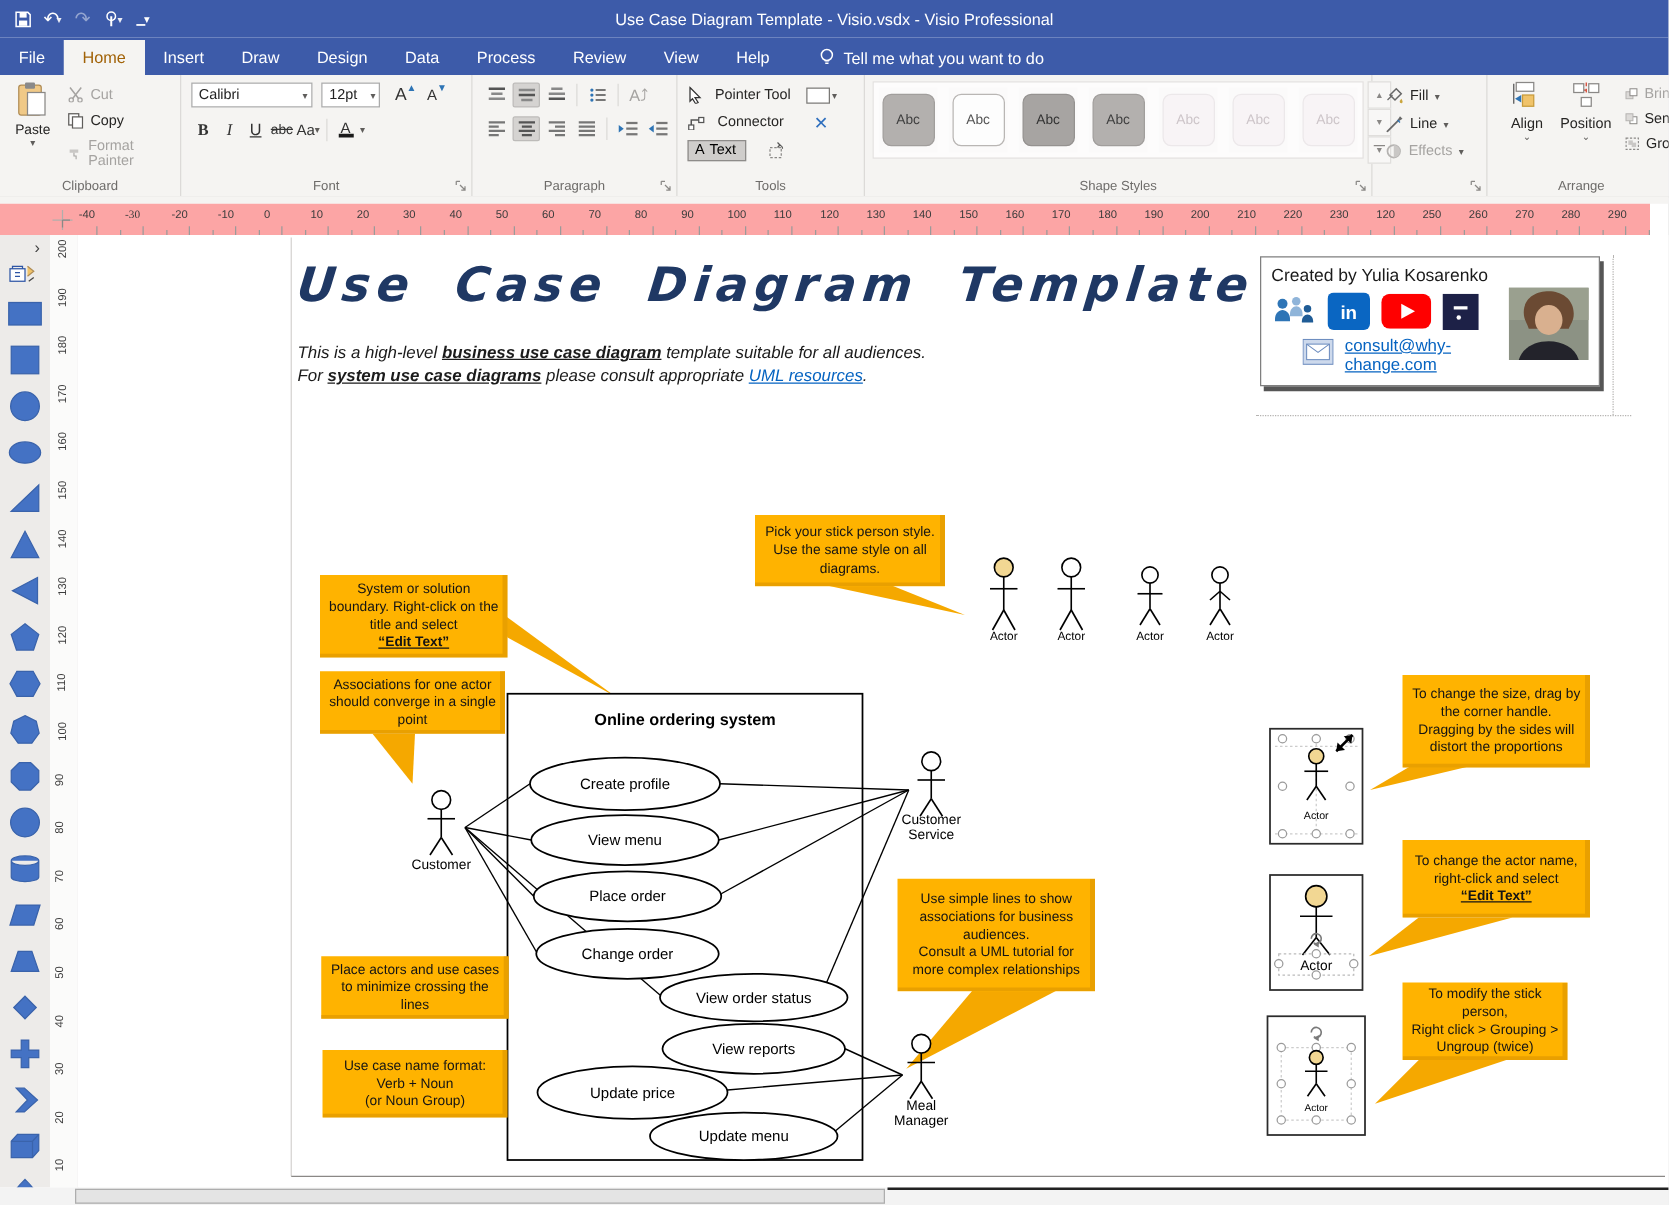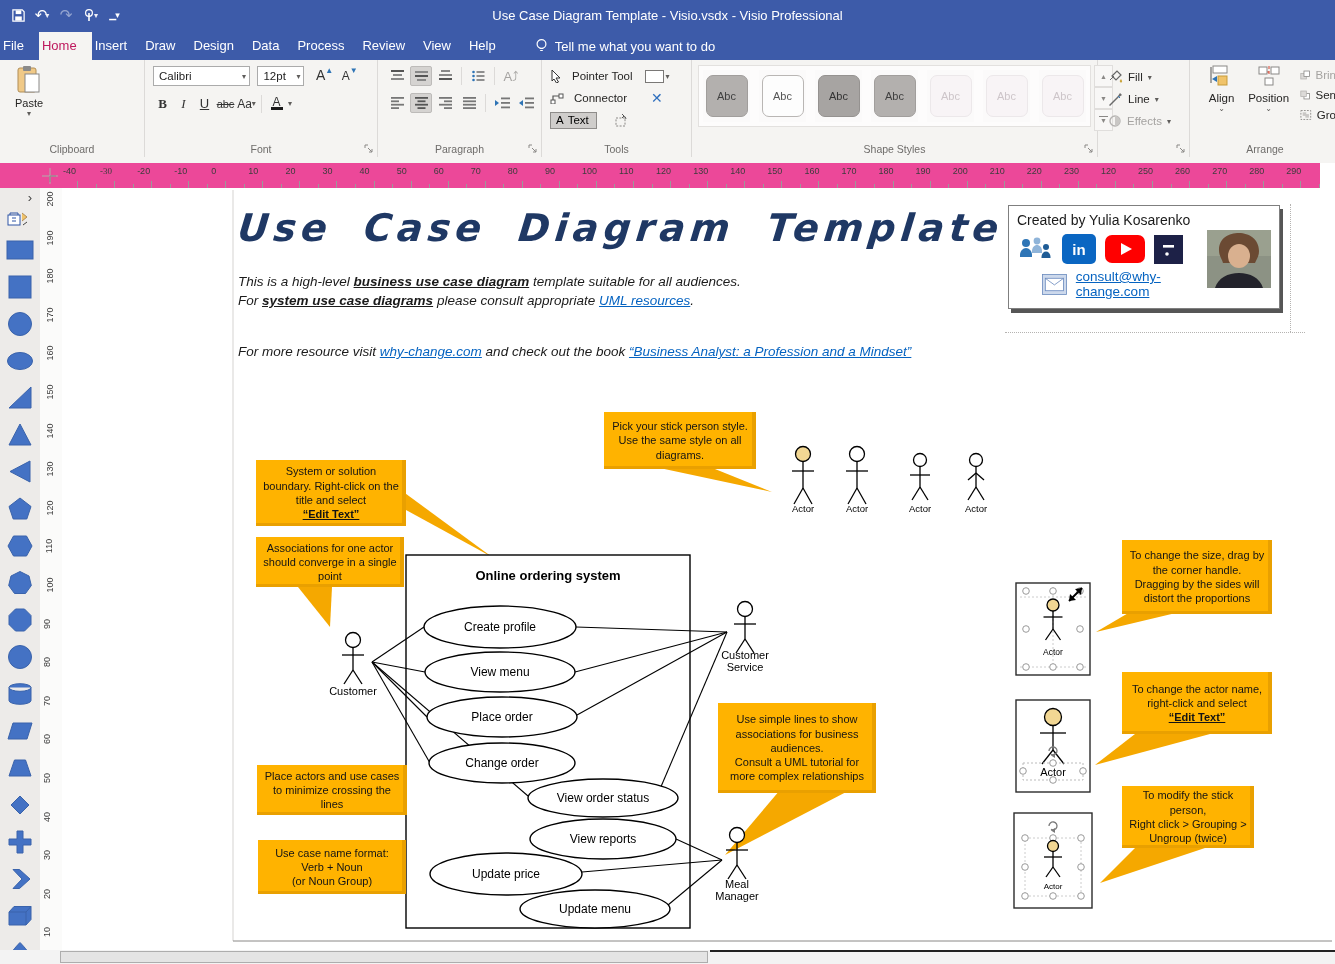--- a/index.html
+++ b/index.html
@@ -8,22 +8,22 @@
   
   .titlebar{position:absolute;left:0;top:0;right:0;height:30px;background:#3d5ba9;color:#fff;
             display:flex;align-items:center;}
   .qat{display:flex;align-items:center;gap:4px;padding-left:8px;}
   .qat .qbtn{display:flex;align-items:center;justify-content:center;height:22px;min-width:20px;color:#fff;font-size:15px;}
   .qat .dim{opacity:.45;}
   .qat .carr{font-size:8px;margin-left:-2px;opacity:.9;}
   .tb-title{position:absolute;left:0;right:0;text-align:center;font-size:13px;pointer-events:none;}
   
   .tabbar{position:absolute;left:0;top:30px;right:0;height:30px;background:#3d5ba9;display:flex;align-items:flex-end;}
-  .tab{color:#fff;font-size:13px;padding:6px 15px 7px 3px;cursor:default;}
-  .tab.active{background:#f5f4f2;color:#be185d;}
+  .tab{color:#fff;font-size:13px;padding:6px 15px 7px 15px;cursor:default;}
+  .tab.active{background:#f5f4f2;color:#a16207;}
   .tellme{display:flex;align-items:center;gap:7px;color:#fff;font-size:13px;margin-left:24px;padding-bottom:6px;}
   
   .ribbon{position:absolute;left:0;top:60px;right:0;height:97px;background:#f5f4f2;border-bottom:1px solid #d8d6d4;display:flex;}
   .rgroup{position:relative;height:100%;border-right:1px solid #dcdad8;box-sizing:border-box;flex:none;}
   .rlabel{position:absolute;bottom:2px;left:0;right:0;text-align:center;font-size:10.5px;color:#6e6c6a;}
   .launcher{position:absolute;bottom:3px;right:3px;width:10px;height:10px;}
   .rbtn{display:flex;align-items:center;font-size:11.5px;color:#262524;gap:5px;padding:1px 4px;border-radius:2px;}
   .rbtn.gray{color:#a5a3a1;}
   .ddarr{font-size:8px;color:#5f5d5b;}
   
@@ -56,21 +56,21 @@
   .gsb{width:17px;height:20px;border:1px solid #e0deDC;background:#f8f7f6;color:#8a8886;font-size:7px;
        display:flex;align-items:center;justify-content:center;flex-direction:column;}
   
   .g-styling{width:92px;padding:6px 2px 0 6px;box-sizing:border-box;}
   .g-styling .rbtn{height:20px;}
   
   .g-arr{width:150px;padding:4px 0 0 8px;box-sizing:border-box;display:flex;border-right:none;}
   .bigbtn{width:50px;text-align:center;font-size:11.5px;color:#262524;}
   .arrcol{display:flex;flex-direction:column;gap:6px;padding-top:4px;margin-left:4px;overflow:hidden;white-space:nowrap;}
   
-  .rulerrow{position:absolute;left:0;top:163px;right:15px;height:25px;background:#ec4899;border-bottom:1px solid #c8c6c4;}
+  .rulerrow{position:absolute;left:0;top:163px;right:15px;height:25px;background:#fca5a5;border-bottom:1px solid #c8c6c4;}
   .rcorner{position:absolute;left:40px;top:3px;width:20px;height:20px;}
   .hruler{position:absolute;left:62px;top:0;right:0;height:25px;overflow:hidden;}
   .hlab{position:absolute;top:3px;font-size:9px;color:#3c3c3c;}
   .htick{position:absolute;bottom:0;width:1px;background:#9a9a9a;}
   .sstrip{position:absolute;left:0;top:157px;width:1335px;height:6px;background:#f5f4f2;}
   
   .sidebar{position:absolute;left:0;top:188px;width:40px;bottom:14px;background:#edebe9;overflow:hidden;}
   .sb-exp{display:block;text-align:right;color:#444;font-size:13px;padding:2px 8px 6px 0;}
   .sb-sten{padding:2px 0 8px 7px;}
   .sb-shape{width:40px;height:37px;display:flex;align-items:center;justify-content:center;}
@@ -83,21 +83,21 @@
            font-size:38px;color:#1f3864;letter-spacing:5px;word-spacing:14px;transform:skewX(-6deg);white-space:nowrap;}
   .intro{position:absolute;left:176px;top:84px;font-style:italic;font-size:13.5px;color:#1b1b1b;line-height:19px;white-space:nowrap;}
   .resources{position:absolute;left:176px;top:156px;font-style:italic;font-size:13.5px;color:#1b1b1b;white-space:nowrap;}
   .lnk{color:#0563c1;text-decoration:underline;}
   .bld{font-weight:bold;text-decoration:underline;}
   
   .card{position:absolute;left:946px;top:17px;width:272px;height:104px;background:#fff;border:1px solid #7f7f7f;
         box-shadow:3px 4px 0 #565656;padding:6px 8px;box-sizing:border-box;}
   .card-title{font-size:14px;color:#1a1a1a;}
   .icorow{display:flex;align-items:center;gap:9px;margin-top:6px;}
-  .mailrow{display:flex;align-items:center;gap:9px;margin-top:5px;padding-left:25px;}
+  .mailrow{display:flex;gap:9px;margin-top:5px;padding-left:25px;}
   .mail-link{font-size:13.5px;color:#0563c1;text-decoration:underline;}
   .dotl{position:absolute;border:0;background:none;}
   
   .callout{position:absolute;background:#ffb300;box-shadow:inset -4px -3px 0 rgba(175,110,0,.28);
            display:flex;align-items:center;justify-content:center;text-align:center;
            font-size:11px;line-height:1.3;color:#141414;padding:3px 6px;box-sizing:border-box;z-index:5;}
   
   .hscroll{position:absolute;left:0;bottom:0;height:14px;right:0;background:#f3f3f3;}
   .hthumb{position:absolute;left:60px;top:1px;height:12px;width:648px;background:#e4e4e4;border:1px solid #adadad;box-sizing:border-box;}
   .hdark{position:absolute;left:710px;right:0;top:0;height:2px;background:#222;}
@@ -156,20 +156,44 @@
 
     <div class="rgroup g-clip">
       <div class="paste">
         <svg width="28" height="30" viewBox="0 0 28 30">
             <rect x="3" y="3" width="18" height="24" rx="2" fill="#f0c987" stroke="#b08d57"></rect>
             <rect x="8" y="1" width="8" height="5" rx="1" fill="#8a8a8a"></rect>
             <rect x="10" y="9" width="14" height="18" fill="#fff" stroke="#8a8886"></rect>
           </svg>
         <div><span>Paste</span></div>
         <div class="ddarr">▾</div>
+      </div>
+      <div class="clipcol">
+        <div class="rbtn gray">
+          <svg width="13" height="13" viewBox="0 0 13 13">
+              <path d="M2 1l7 9M11 1L4 10" stroke="#a5a3a1" stroke-width="1.2" fill="none"></path>
+              <circle cx="3" cy="11" r="1.7" fill="none" stroke="#a5a3a1"></circle>
+              <circle cx="10" cy="11" r="1.7" fill="none" stroke="#a5a3a1"></circle>
+            </svg>
+          <span>Cut</span>
+        </div>
+        <div class="rbtn">
+          <svg width="13" height="13" viewBox="0 0 13 13">
+              <rect x="1" y="1" width="8" height="9" fill="#fff" stroke="#5f5d5b"></rect>
+              <rect x="4" y="3.5" width="8" height="9" fill="#fff" stroke="#5f5d5b"></rect>
+            </svg>
+          <span>Copy</span>
+        </div>
+        <div class="rbtn gray">
+          <svg width="13" height="13" viewBox="0 0 13 13">
+              <path d="M2 2h8v3H2z" fill="#c9c7c5"></path>
+              <path d="M6 5v3h2v3" stroke="#a5a3a1" fill="none"></path>
+            </svg>
+          <span>Format Painter</span>
+        </div>
       </div>
       <div class="rlabel">Clipboard</div>
     </div>
 
     <div class="rgroup g-font">
       <span class="combo" style="width:97px;">
           <span>Calibri</span>
           <span class="ddarr">▾</span>
         </span>
       <span class="combo" style="width:47px;margin-left:3px;">
@@ -810,21 +834,20 @@
         <line x1="991" y1="679" x2="984" y2="689" stroke="#000" stroke-width="1.3"></line>
         <line x1="991" y1="679" x2="998" y2="689" stroke="#000" stroke-width="1.3"></line>
         <text x="991" y="701" text-anchor="middle" font-size="8" font-family="Liberation Sans, sans-serif" fill="#000">Actor</text>
       </svg>
 
     <div class="pgtitle">Use Case Diagram Template</div>
     <div class="intro" id="intro-host">
         <div><span>This is a high-level </span><span class="bld">business use case diagram</span><span> template suitable for all audiences.</span></div>
         <div><span>For </span><span class="bld">system use case diagrams</span><span> please consult appropriate </span><span class="lnk">UML resources</span><span>.</span></div>
       </div>
-    <div class="resources" id="resources-host"><span>For more resource visit </span><span class="lnk">why-change.com</span><span> and check out the book </span><span class="lnk">“Business Analyst: a Profession and a Mindset”</span></div>
 
     <div class="card">
       <div class="card-title">Created by Yulia Kosarenko</div>
       <div style="display:flex;align-items:flex-start;">
         <div style="flex:1;">
           <div class="icorow">
             <svg width="36" height="28" viewBox="0 0 36 28">
                 <circle cx="9" cy="8" r="4" fill="#2e75b6"></circle>
                 <path d="M3 20c0-4 3-7 6-7s6 3 6 7v2H3z" fill="#2e75b6"></path>
                 <circle cx="20" cy="6" r="3.4" fill="#8fb4d9"></circle>

